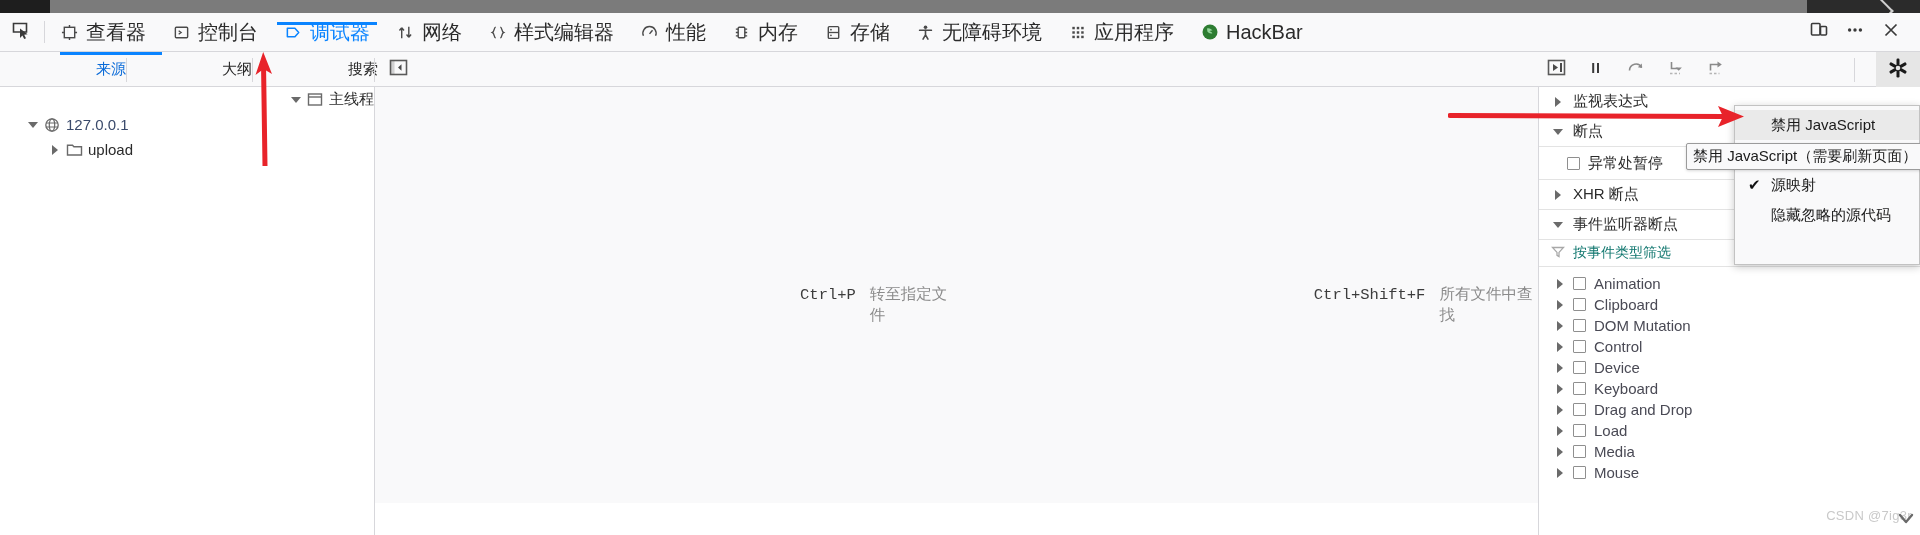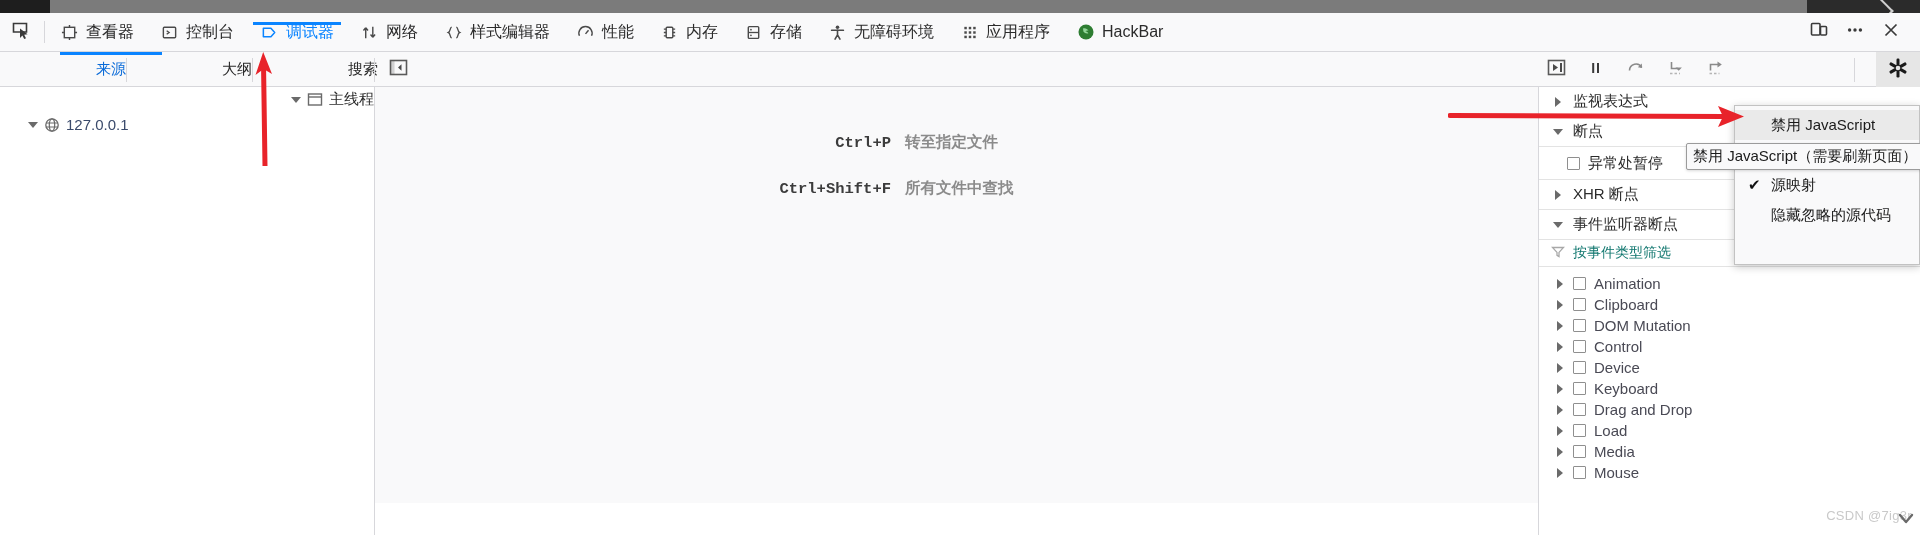--- a/index.html
+++ b/index.html
@@ -34,21 +34,21 @@
   }
   .picker-btn {
     width: 42px; height: 38px; display:flex; align-items:center; justify-content:center;
     cursor: pointer;
   }
   .tabbar-divider { width:1px; height:22px; background:#d7d7db; margin:0 2px; }
 
   .tab {
     height: 20px; padding: 0 13px;
     display: flex; align-items: center; gap: 7px;
-    font-size: 16px; color: #2b2b2b; white-space: nowrap;
+    font-size: 20px; color: #2b2b2b; white-space: nowrap;
     position: relative; cursor: pointer;
   }
   .tab .tlabel { line-height: 1; }
   .tab.active { color: #0a84ff; }
   .tab.active::before {
     content:""; position:absolute; top:0; left:6px; right:6px; height:3px; background:#0a84ff;
   }
   .tab .ticon { width:19px; height:19px; display:flex; align-items:center; justify-content:center; flex:0 0 auto; }
 
   .tabbar-spacer { flex: 1 1 auto; }
@@ -103,22 +103,22 @@
   .tw { display:inline-flex; align-items:center; justify-content:center; width:14px; height:14px; flex:0 0 auto; }
   .tw-caret-down { width:0;height:0;border-left:5px solid transparent;border-right:5px solid transparent;border-top:6px solid #6a6a6a; }
   .tw-caret-right { width:0;height:0;border-top:5px solid transparent;border-bottom:5px solid transparent;border-left:6px solid #6a6a6a; }
   .tree-ico { width:18px; height:18px; display:flex; align-items:center; justify-content:center; margin:0 5px 0 3px; flex:0 0 auto; }
 
   .vsep-left { position:absolute; left:374px; top:0; width:1px; height:448px; background:#d7d7db; }
 
   
   .center-pane {
     position:absolute; left:375px; top:0; width:1163px; height:416px;
-    background:#f9f9fa; display:flex; flex-direction:column;
-    align-items:center; justify-content:flex-start; padding-top:45px;font-weight:bold;
+    background:#f9f9fa; display:flex; flex-direction:row;
+    align-items:center; justify-content:flex-start; padding-top:45px;
   }
   .shortcut-row { display:flex; align-items:baseline; margin-bottom:25px; width:100%; }
   .sc-key {
     width:530px; text-align:right; padding-right:14px;
     font-family:"Liberation Mono", monospace; font-size:15.5px; color:#3c3c3c;
   }
   .sc-desc { font-size:15.5px; color:#8b8b8b; }
   .center-pane-bottom { position:absolute; left:375px; top:416px; width:1163px; height:32px; background:#fff; }
   .vsep-center { position:absolute; left:1538px; top:0; width:1px; height:448px; background:#d7d7db; }
 
@@ -473,20 +473,31 @@
         <span class="tree-ico">
           <svg width="16" height="16" viewBox="0 0 16 16">
             <circle cx="8" cy="8" r="6.2" fill="none" stroke="#6a6a6a" stroke-width="1.3"></circle>
             <ellipse cx="8" cy="8" rx="2.7" ry="6.2" fill="none" stroke="#6a6a6a" stroke-width="1.2"></ellipse>
             <path d="M1.9 6h12.2M1.9 10h12.2" stroke="#6a6a6a" stroke-width="1.2"></path>
           </svg>
         </span>
         <span style="color:#3a4a6b">127.0.0.1</span>
       </div>
 
+      <div class="tree-row" style="padding-left:48px;">
+        <span class="tw">
+            <span class="tw-caret-right"></span>
+          </span>
+        <span class="tree-ico">
+          <svg width="17" height="15" viewBox="0 0 17 15">
+            <path d="M1.5 3.2h5l1.4 1.6h7.6v8.2H1.5z" fill="none" stroke="#6a6a6a" stroke-width="1.4"></path>
+          </svg>
+        </span>
+        <span>upload</span>
+      </div>
     </div>
     <div class="vsep-left"></div>
 
     <div class="center-pane">
       <div class="shortcut-row">
         <span class="sc-key">Ctrl+P</span>
         <span class="sc-desc">转至指定文件</span>
       </div>
       <div class="shortcut-row">
         <span class="sc-key">Ctrl+Shift+F</span>

